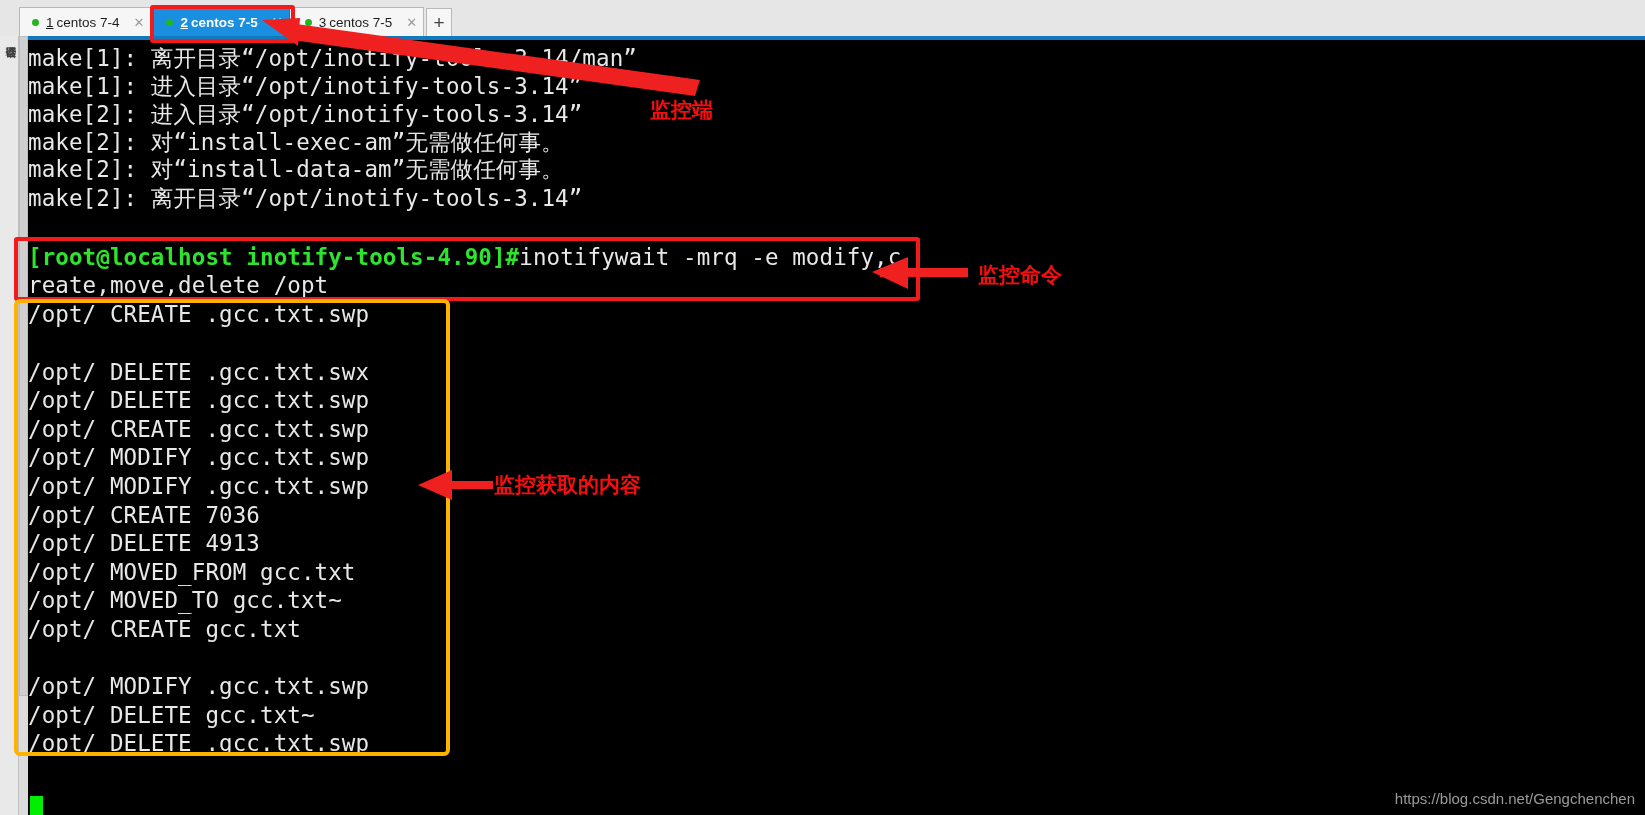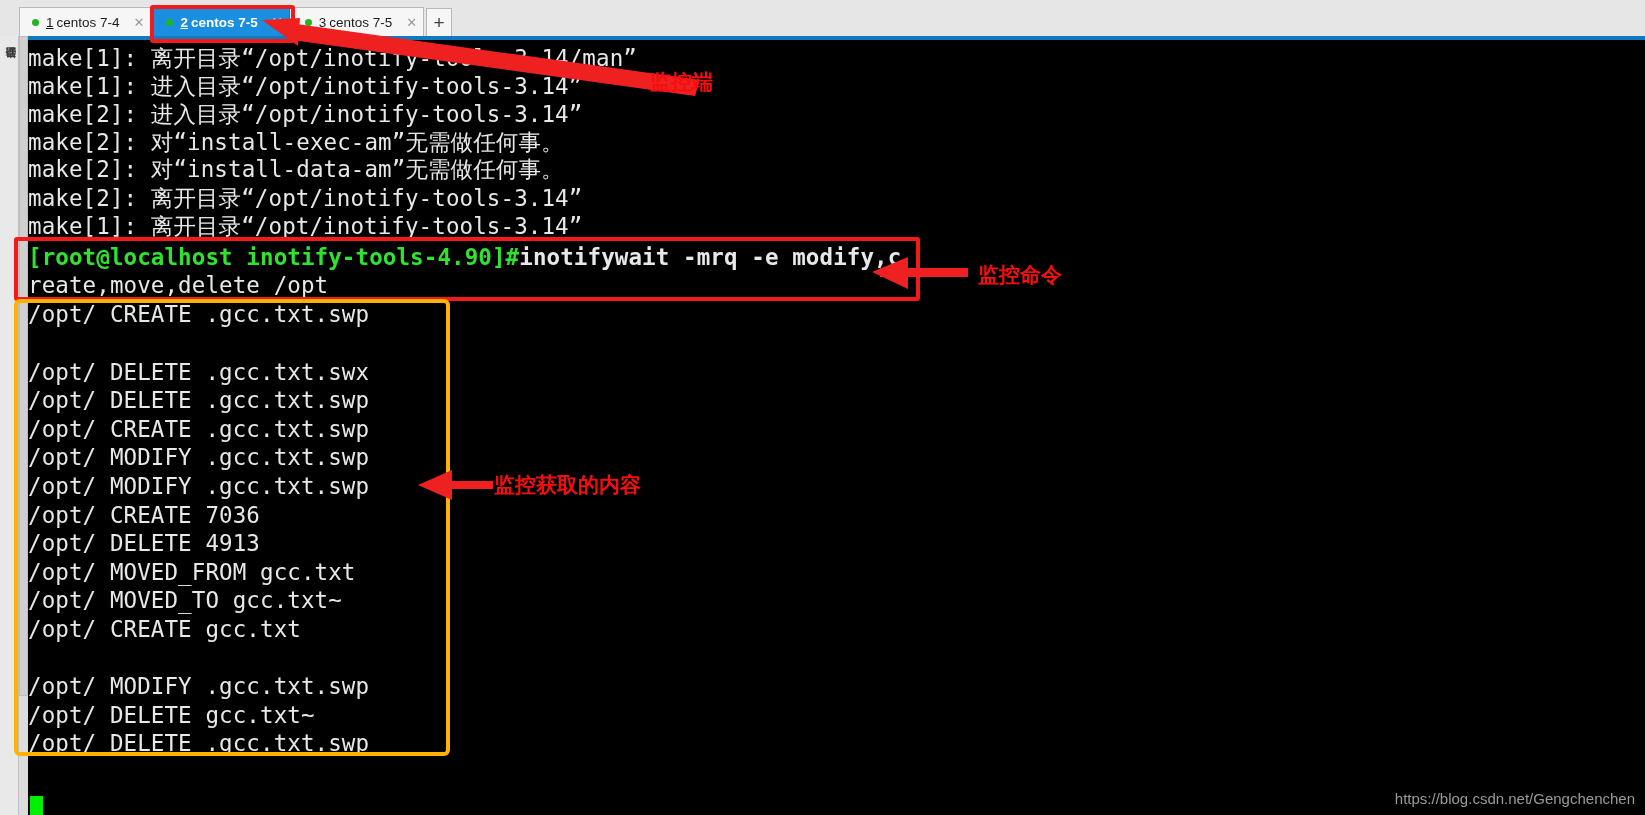--- a/index.html
+++ b/index.html
@@ -151,21 +151,21 @@
     position: absolute;
     left: 0;
     font-family: "DejaVu Sans Mono", "Liberation Mono", monospace;
     font-size: 22.5px;
     line-height: 28.6px;
     color: #e8e8e8;
     white-space: pre;
     letter-spacing: 0.1px;
   }
   .seg-green { color: #2ee52e; font-weight: bold; }
-  .seg-white { color: #e8e8e8; font-weight: bold; }
+  .seg-white { color: #e8e8e8; font-weight: normal; }
 
   .cursor {
     position: absolute;
     left: 2px;
     top: 756px;
     width: 13px;
     height: 22px;
     background: #00ee00;
   }
 
@@ -251,21 +251,20 @@
   <div class="blueline"></div>
 
   <div class="terminal">
 
     <div class="tline" style="top:4px;">make[1]: 离开目录“/opt/inotify-tools-3.14/man”</div>
     <div class="tline" style="top:32px;">make[1]: 进入目录“/opt/inotify-tools-3.14”</div>
     <div class="tline" style="top:60px;">make[2]: 进入目录“/opt/inotify-tools-3.14”</div>
     <div class="tline" style="top:88px;">make[2]: 对“install-exec-am”无需做任何事。</div>
     <div class="tline" style="top:115px;">make[2]: 对“install-data-am”无需做任何事。</div>
     <div class="tline" style="top:144px;">make[2]: 离开目录“/opt/inotify-tools-3.14”</div>
-    <div class="tline" style="top:172px;">make[1]: 离开目录“/opt/inotify-tools-3.14”</div>
 
     <div class="tline" style="top:203px;"><span class="seg-green">[root@localhost inotify-tools-4.90]#</span><span class="seg-white">inotifywait -mrq -e modify,c</span></div>
     <div class="tline" style="top:231px;">reate,move,delete /opt</div>
 
     <div class="tline" style="top:260px;">/opt/ CREATE .gcc.txt.swp</div>
     <div class="tline" style="top:318px;">/opt/ DELETE .gcc.txt.swx</div>
     <div class="tline" style="top:346px;">/opt/ DELETE .gcc.txt.swp</div>
     <div class="tline" style="top:375px;">/opt/ CREATE .gcc.txt.swp</div>
     <div class="tline" style="top:403px;">/opt/ MODIFY .gcc.txt.swp</div>
     <div class="tline" style="top:432px;">/opt/ MODIFY .gcc.txt.swp</div>
@@ -292,21 +291,21 @@
     <polygon points="700,80 282,22 292,40 695,96" fill="#ef2020"></polygon>
     <polygon points="262,20 300,18 298,46" fill="#ef2020"></polygon>
 
     <rect x="880" y="268" width="88" height="9" fill="#ef2020"></rect>
     <polygon points="872,272 908,257 908,289" fill="#ef2020"></polygon>
 
     <rect x="448" y="481" width="45" height="8" fill="#ef2020"></rect>
     <polygon points="418,485 452,470 452,500" fill="#ef2020"></polygon>
   </svg>
 
-  <div class="anno-text" style="left:650px; top:68px;">监控端</div>
+  <div class="anno-text" style="left:650px; top:96px;">监控端</div>
 
   <div class="anno-text" style="left:978px; top:261px;">监控命令</div>
 
   <div class="anno-text" style="left:494px; top:471px;">监控获取的内容</div>
 
   <div class="watermark">https://blog.csdn.net/Gengchenchen</div>
 
 </div>
 
 </body></html>

